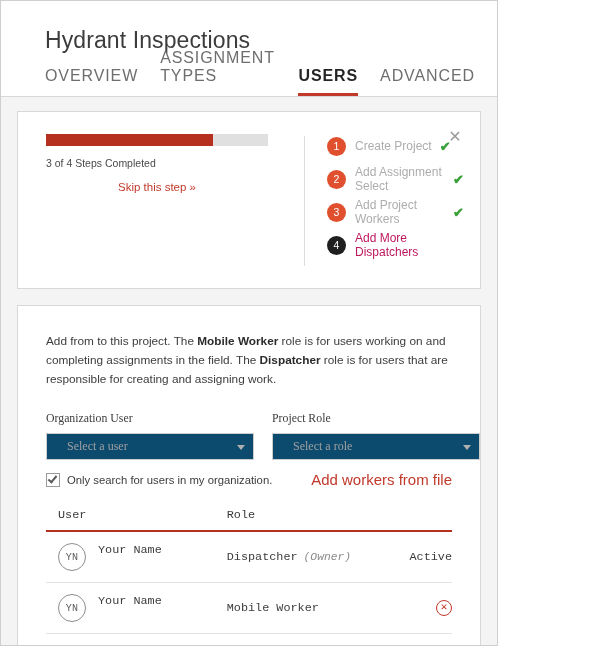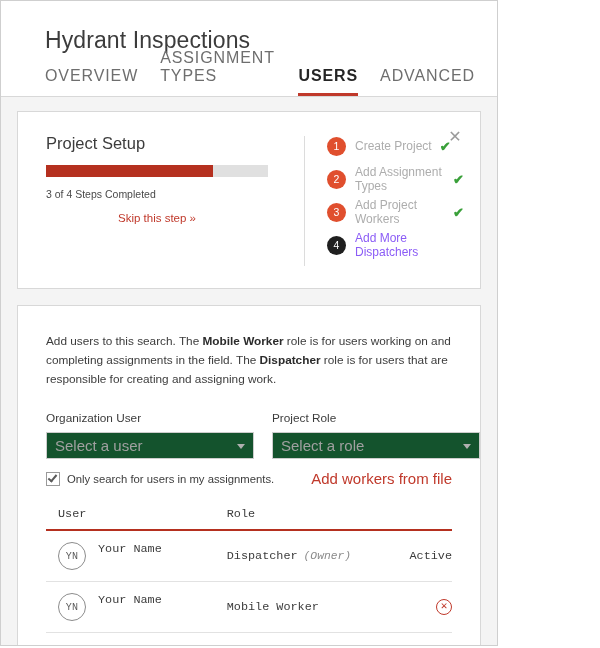--- a/index.html
+++ b/index.html
@@ -149,21 +149,21 @@
     flex: 0 0 auto;
     margin-right: 9px;
   }
   .step-num.done { background: #e04f2e; }
   .step-num.current { background: #1f1f1f; }
   .step-label {
     font-size: 12px;
     color: #adadad;
   }
   .step.current .step-label {
-    color: #8b5cf6;
+    color: #be185d;
   }
   .step-check {
     color: #3aa03a;
     font-size: 13px;
     margin-left: 8px;
     font-weight: bold;
   }
   .close-x {
     position: absolute;
     top: 18px;
@@ -184,40 +184,41 @@
   .intro-text {
     font-size: 11.8px;
     color: #3c3c3c;
     line-height: 1.62;
     margin: 0 0 22px 0;
   }
   .intro-text b { font-weight: bold; color: #2b2b2b; }
   .form-row {
     display: flex;
     align-items: center;
+    font-family: Liberation Serif, serif;
   }
   .field {
     margin-right: 18px;
   }
   .field-label {
     display: block;
     font-size: 11.8px;
     color: #3c3c3c;
     margin-bottom: 7px;
   }
   .select-box {
     width: 208px;
     height: 27px;
     border: 1px solid #cdcdcd;
-    background: #14532d;
-    font-size: 15px;
+    background: #0c4a6e;
+    font-size: 12px;
     color: #a0a0a0;
     display: flex;
     align-items: center;
-    padding: 0 8px;
+    padding: 0 20px;
     box-sizing: border-box;
     position: relative;
     cursor: pointer;
   }
   .select-caret {
     position: absolute;
     right: 8px;
     top: 11px;
     width: 0;
     height: 0;
@@ -359,57 +360,56 @@
       <div class="tab">ASSIGNMENT TYPES</div>
       <div class="tab active">USERS</div>
       <div class="tab">ADVANCED</div>
     </div>
   </div>
 
   <div class="body-area">
 
     <div class="card setup-card">
       <div class="setup-left">
-        <h2 class="setup-title">Project Setup</h2>
         <div class="progress-track">
           <div class="progress-fill" style="width: 75%;"></div>
         </div>
         <div class="progress-label">3 of 4 Steps Completed</div>
         <div class="skip-link">Skip this step »</div>
       </div>
 
       <div class="setup-divider"></div>
 
       <div class="steps">
         <div class="step">
           <div class="step-num done">1</div>
           <div class="step-label">Create Project</div>
           <div class="step-check">✔</div>
         </div>
         <div class="step">
           <div class="step-num done">2</div>
-          <div class="step-label">Add Assignment Types</div>
+          <div class="step-label">Add Assignment Select</div>
           <div class="step-check">✔</div>
         </div>
         <div class="step">
           <div class="step-num done">3</div>
           <div class="step-label">Add Project Workers</div>
           <div class="step-check">✔</div>
         </div>
         <div class="step current">
           <div class="step-num current">4</div>
           <div class="step-label">Add More Dispatchers</div>
         </div>
       </div>
 
       <div class="close-x">✕</div>
     </div>
 
     <div class="card users-card">
-      <p class="intro-text"><span>Add users to this search. The </span><b>Mobile Worker</b><span> role is for users working on and completing assignments in the field. The </span><b>Dispatcher</b><span> role is for users that are responsible for creating and assigning work.</span></p>
+      <p class="intro-text"><span>Add from to this project. The </span><b>Mobile Worker</b><span> role is for users working on and completing assignments in the field. The </span><b>Dispatcher</b><span> role is for users that are responsible for creating and assigning work.</span></p>
 
       <div class="form-row">
         <div class="field">
           <label class="field-label">Organization User</label>
           <div class="select-box">
             <span>Select a user</span>
             <span class="select-caret"></span>
           </div>
         </div>
         <div class="field">
@@ -418,21 +418,21 @@
             <span>Select a role</span>
             <span class="select-caret"></span>
           </div>
         </div>
         <div class="add-user-btn">+ User</div>
       </div>
 
       <div class="checkbox-row">
         <div class="checkbox-left">
           <span class="checkbox"></span>
-          <span class="checkbox-label">Only search for users in my assignments.</span>
+          <span class="checkbox-label">Only search for users in my organization.</span>
         </div>
         <div class="add-from-file">Add workers from file</div>
       </div>
 
       <table class="user-table">
         <thead>
           <tr>
             <th class="col-user">User</th>
             <th class="col-role">Role</th>
             <th class="col-status"></th>

